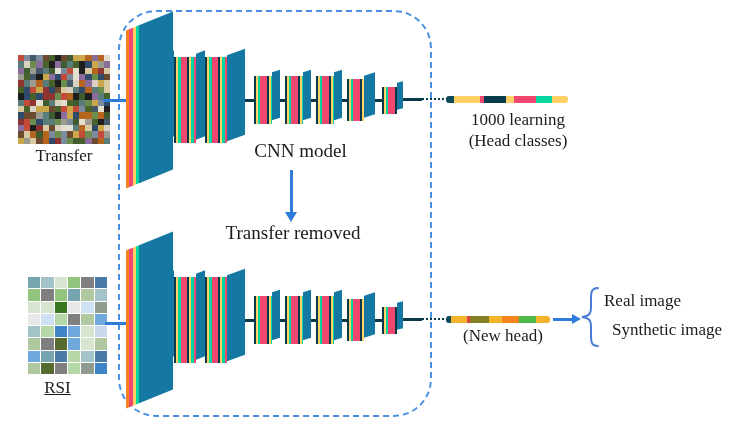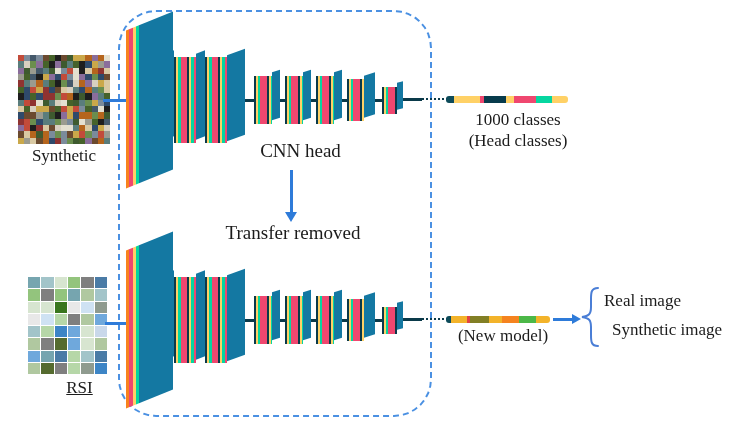--- a/index.html
+++ b/index.html
@@ -6,21 +6,21 @@
   .canvas{position:relative;width:743px;height:429px;background:#fff;overflow:hidden;
           font-family:"Liberation Serif",serif;color:#1b1b1b;}
   .abs{position:absolute;}
   .dashed-box{left:118px;top:10px;width:314px;height:407px;border:2px dashed #4A90E2;
               border-radius:38px;box-sizing:border-box;background:transparent;}
   .mosaic{display:grid;}
   #imagenet-mosaic{left:18px;top:55px;width:92px;height:89px;}
   #rsi-mosaic{left:28px;top:277px;width:79px;height:97px;background:#fff;}
   .caption{text-align:center;font-size:17px;}
   #label-imagenet{left:14px;top:146px;width:100px;}
-  #label-rsi{left:40px;top:378px;width:79px;text-decoration:underline;}
+  #label-rsi{left:18px;top:378px;width:79px;text-decoration:underline;}
   .big-label{font-size:19px;text-align:center;}
   #label-cnn-model{left:228px;top:140px;width:145px;}
   #label-transfer{left:213px;top:222px;width:160px;}
   .two-line{font-size:17px;text-align:center;line-height:1.22;}
   #label-top-classes{left:443px;top:110px;width:150px;}
   #label-bottom-classes{left:438px;top:326px;width:130px;}
   .side-label{font-size:17px;white-space:nowrap;}
   #label-real{left:604px;top:291px;}
   #label-synth{left:612px;top:320px;}
   .cnn-row{display:flex;align-items:center;left:126px;transform:translateY(-50%);z-index:2;}
@@ -262,21 +262,21 @@
       <div style="background: rgb(143, 51, 49);"></div>
       <div style="background: rgb(123, 139, 155);"></div>
       <div style="background: rgb(107, 142, 78);"></div>
       <div style="background: rgb(62, 90, 47);"></div>
       <div style="background: rgb(70, 98, 42);"></div>
       <div style="background: rgb(138, 109, 155);"></div>
       <div style="background: rgb(107, 74, 47);"></div>
       <div style="background: rgb(181, 101, 29);"></div>
       <div style="background: rgb(90, 125, 124);"></div>
     </div>
-  <div class="abs caption" id="label-imagenet">Synthetic</div>
+  <div class="abs caption" id="label-imagenet">Transfer</div>
   <div class="abs mosaic" id="rsi-mosaic" style="grid-template-columns: repeat(6, 1fr); grid-template-rows: repeat(8, 1fr); gap: 1px;">
       <div style="background: rgb(118, 165, 175);"></div>
       <div style="background: rgb(162, 196, 201);"></div>
       <div style="background: rgb(215, 229, 208);"></div>
       <div style="background: rgb(147, 196, 125);"></div>
       <div style="background: rgb(127, 127, 127);"></div>
       <div style="background: rgb(74, 123, 166);"></div>
       <div style="background: rgb(147, 196, 125);"></div>
       <div style="background: rgb(127, 127, 127);"></div>
       <div style="background: rgb(147, 196, 125);"></div>
@@ -405,21 +405,21 @@
         <div class="stripes" style="width: 17px; height: 42px; background: repeating-linear-gradient(90deg, rgb(10, 58, 74) 0px, rgb(10, 58, 74) 2px, rgb(255, 209, 102) 2px, rgb(255, 209, 102) 4px, rgb(6, 214, 160) 4px, rgb(6, 214, 160) 6.5px, rgb(239, 71, 111) 6.5px, rgb(239, 71, 111) 13px);"></div>
         <div class="face" style="width: 11px; height: 42px; background: rgb(20, 120, 162); transform: translateY(-5px) skewY(-18deg);"></div>
       </div>
       <div class="conn" style="width: 7px;"></div>
       <div class="stack">
         <div class="stripes" style="width: 15px; height: 27px; background: repeating-linear-gradient(90deg, rgb(10, 58, 74) 0px, rgb(10, 58, 74) 2px, rgb(255, 209, 102) 2px, rgb(255, 209, 102) 4px, rgb(6, 214, 160) 4px, rgb(6, 214, 160) 6.5px, rgb(239, 71, 111) 6.5px, rgb(239, 71, 111) 13px);"></div>
         <div class="face" style="width: 6px; height: 27px; background: rgb(20, 120, 162); transform: translateY(-5px) skewY(-16deg);"></div>
       </div>
     </div>
 
-  <div class="abs big-label" id="label-cnn-model">CNN head</div>
+  <div class="abs big-label" id="label-cnn-model">CNN model</div>
   <div class="abs v-arrow"></div>
   <div class="abs big-label" id="label-transfer">Transfer removed</div>
 
   <div class="abs lead lead-solid" id="lead-top-solid"></div>
   <div class="abs lead lead-dotted" id="lead-top-dotted"></div>
   <div class="abs lead lead-solid" id="lead-bottom-solid"></div>
   <div class="abs lead lead-dotted" id="lead-bottom-dotted"></div>
 
   <div class="abs bar" id="top-output-bar">
       <div style="width: 8px; background: rgb(14, 75, 90);"></div>
@@ -436,25 +436,25 @@
       <div style="width: 16px; background: rgb(243, 179, 42);"></div>
       <div style="width: 3px; background: rgb(224, 67, 67);"></div>
       <div style="width: 19px; background: rgb(130, 127, 37);"></div>
       <div style="width: 13px; background: rgb(243, 179, 42);"></div>
       <div style="width: 17px; background: rgb(245, 131, 31);"></div>
       <div style="width: 17px; background: rgb(76, 184, 72);"></div>
       <div style="width: 14px; background: rgb(243, 179, 42);"></div>
     </div>
 
   <div class="abs two-line" id="label-top-classes">
-    <div>1000 classes</div>
+    <div>1000 learning</div>
     <div>(Head classes)</div>
   </div>
   <div class="abs two-line" id="label-bottom-classes">
-    <div>(New model)</div>
+    <div>(New head)</div>
   </div>
 
   <div class="abs h-arrow" id="arrow-out"></div>
   <svg class="abs" id="output-brace" width="22" height="64" viewBox="0 0 22 64">
     <path d="M20 3 C13 3 13 8 13 14 L13 22 C13 29 11 31 4 32 C11 33 13 35 13 42 L13 50 C13 56 13 61 20 61" fill="none" stroke="#4A7ED6" stroke-width="2" stroke-linecap="round"></path>
   </svg>
   <div class="abs side-label" id="label-real">Real image</div>
   <div class="abs side-label" id="label-synth">Synthetic image</div>
 
 </div>

